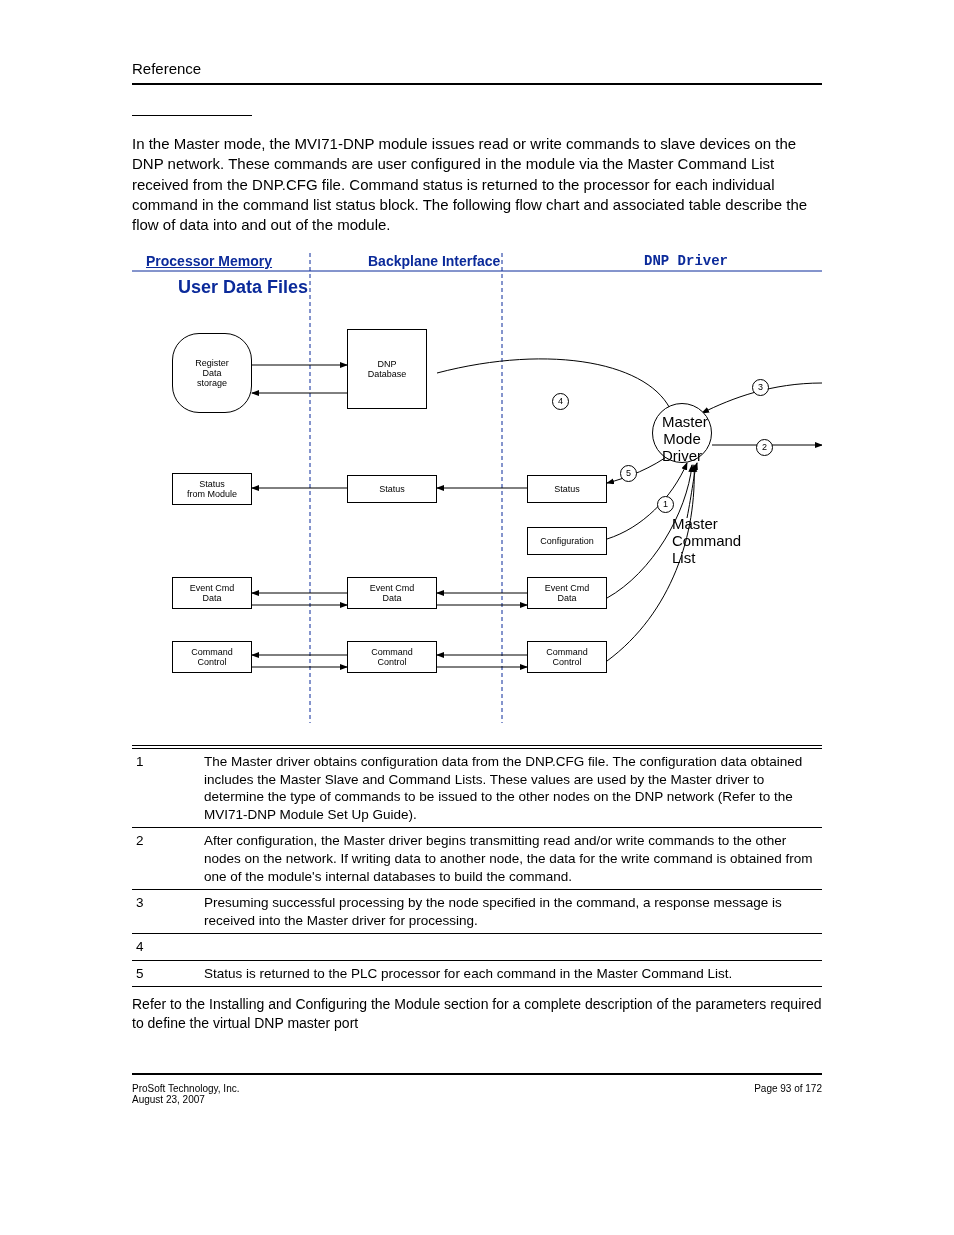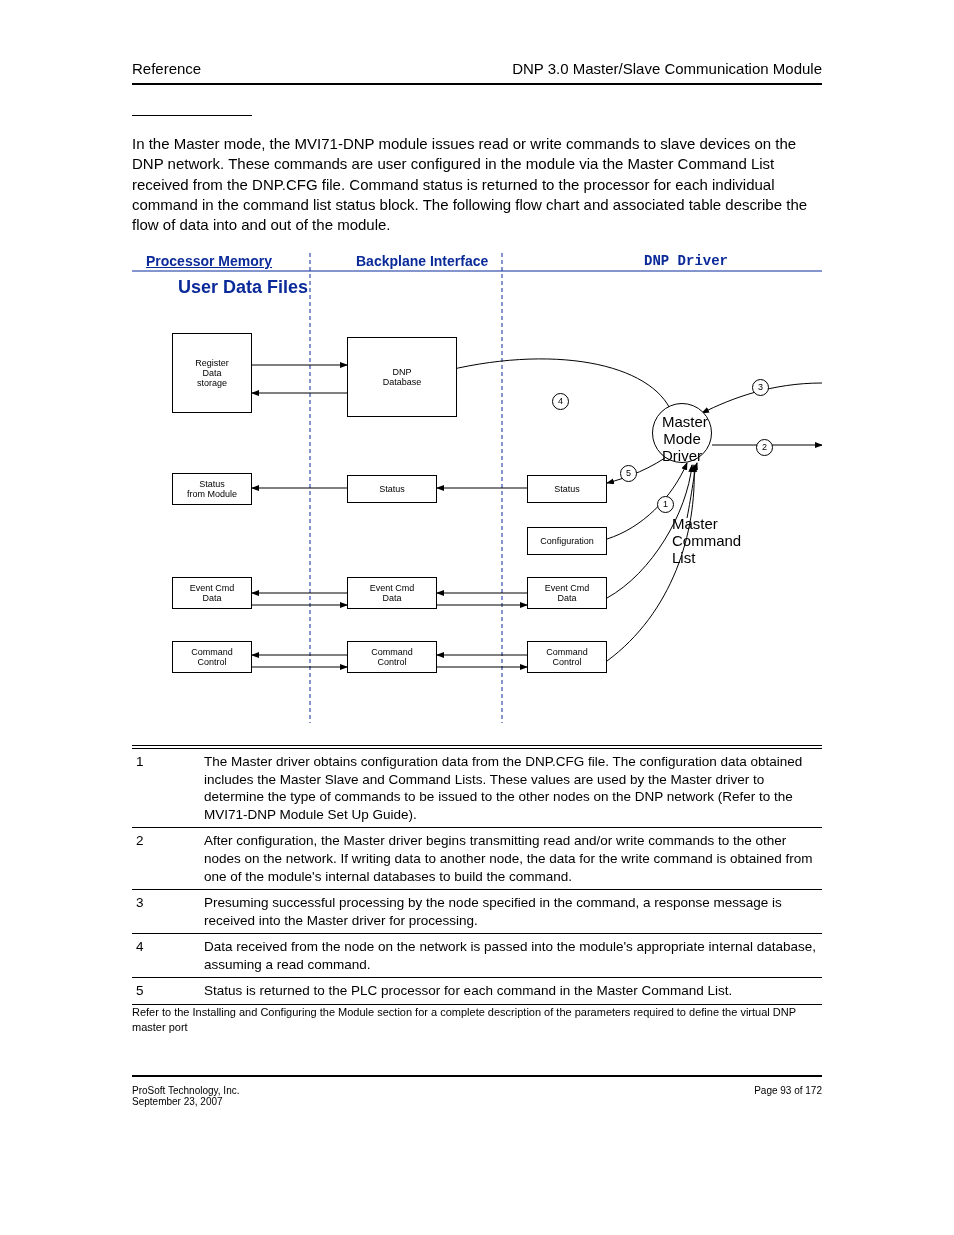--- a/index.html
+++ b/index.html
@@ -120,21 +120,22 @@
   }
   .step-row .num-col {
     width: 68px;
     padding-left: 4px;
   }
   .step-row .desc-col {
     flex: 1;
     padding-right: 6px;
   }
   .after-table {
-    font-size: 11px;
+    margin-top: 8px;
+    font-size: 14px;
     line-height: 1.35;
   }
 
   
   .footer-hr {
     border: none;
     border-top: 2px solid #000;
     margin: 40px 62px 8px 62px;
   }
   .footer {
@@ -145,33 +146,32 @@
   .footer .left, .footer .right { font-size: 10px; }
 </style>
 </head>
 <body>
 
 <div class="page">
 
   <div class="header">
     <div>Reference</div>
     <div class="right">
-      <div>DNP 3.0 Master/Slave Communication Module</div>
     </div>
   </div>
   <hr class="hr-top">
 
   <div class="content">
     <div class="section-bar"></div>
     <div class="body-text">In the Master mode, the MVI71-DNP module issues read or write commands to slave devices on the DNP network. These commands are user configured in the module via the Master Command List received from the DNP.CFG file. Command status is returned to the processor for each individual command in the command list status block. The following flow chart and associated table describe the flow of data into and out of the module.</div>
 
     <div class="diagram-wrap">
 
       <div class="dlabel titles" style="left:14px;top:0;text-decoration:underline;">Processor Memory</div>
-      <div class="dlabel titles" style="left:184px;top:0;padding-left:40px;">Backplane Interface</div>
+      <div class="dlabel titles" style="left:196px;top:0;padding-left:40px;">Backplane Interface</div>
       <div class="dlabel titles" style="left:512px;top:0;font-family:Liberation Mono, monospace;">DNP Driver</div>
       <div class="dlabel" style="left:46px;top:24px;color:#0b2a9a;font-size:18px;">User Data Files</div>
 
       <svg width="690" height="470">
         <defs>
           <marker id="ah" markerWidth="8" markerHeight="8" refX="7" refY="3" orient="auto">
             <path d="M0,0 L8,3 L0,6 Z" fill="#000"></path>
           </marker>
         </defs>
 
@@ -202,22 +202,22 @@
         <line x1="305" y1="352" x2="395" y2="352" stroke="#000" marker-end="url(#ah)"></line>
         <path d="M475 345 C 520 320, 555 260, 560 212" stroke="#000" fill="none" marker-end="url(#ah)"></path>
 
         <line x1="215" y1="402" x2="120" y2="402" stroke="#000" marker-end="url(#ah)"></line>
         <line x1="120" y1="414" x2="215" y2="414" stroke="#000" marker-end="url(#ah)"></line>
         <line x1="395" y1="402" x2="305" y2="402" stroke="#000" marker-end="url(#ah)"></line>
         <line x1="305" y1="414" x2="395" y2="414" stroke="#000" marker-end="url(#ah)"></line>
         <path d="M475 408 C 540 360, 565 280, 562 212" stroke="#000" fill="none" marker-end="url(#ah)"></path>
       </svg>
 
-      <div class="box" style="left:40px;top:80px;width:80px;height:80px;">Register<br>Data<br>storage</div>
-      <div class="box" style="left:215px;top:84px;width:110px;height:80px;">DNP<br>Database</div>
+      <div class="box" style="left:40px;top:80px;width:80px;height:80px;border-radius:27px;">Register<br>Data<br>storage</div>
+      <div class="box" style="left:215px;top:76px;width:80px;height:80px;">DNP<br>Database</div>
 
       <div class="box" style="left:40px;top:220px;width:80px;height:32px;">Status<br>from Module</div>
       <div class="box" style="left:215px;top:222px;width:90px;height:28px;">Status</div>
       <div class="box" style="left:395px;top:222px;width:80px;height:28px;">Status</div>
 
       <div class="box" style="left:395px;top:274px;width:80px;height:28px;">Configuration</div>
 
       <div class="box" style="left:40px;top:324px;width:80px;height:32px;">Event Cmd<br>Data</div>
       <div class="box" style="left:215px;top:324px;width:90px;height:32px;">Event Cmd<br>Data</div>
       <div class="box" style="left:395px;top:324px;width:80px;height:32px;">Event Cmd<br>Data</div>
@@ -246,33 +246,32 @@
       <div class="step-row">
         <div class="num-col">2</div>
         <div class="desc-col">After configuration, the Master driver begins transmitting read and/or write commands to the other nodes on the network. If writing data to another node, the data for the write command is obtained from one of the module's internal databases to build the command.</div>
       </div>
       <div class="step-row">
         <div class="num-col">3</div>
         <div class="desc-col">Presuming successful processing by the node specified in the command, a response message is received into the Master driver for processing.</div>
       </div>
       <div class="step-row">
         <div class="num-col">4</div>
-        <div class="desc-col">Data received from the node on the network is passed into the module's appropriate internal database, assuming a read command.</div>
       </div>
       <div class="step-row">
         <div class="num-col">5</div>
         <div class="desc-col">Status is returned to the PLC processor for each command in the Master Command List.</div>
       </div>
     </div>
 
     <div class="after-table">Refer to the Installing and Configuring the Module section for a complete description of the parameters required to define the virtual DNP master port</div>
   </div>
 
   <hr class="footer-hr">
   <div class="footer">
     <div class="left">
       <div>ProSoft Technology, Inc.</div>
-      <div>September 23, 2007</div>
+      <div>August 23, 2007</div>
     </div>
     <div class="right">Page 93 of 172</div>
   </div>
 
 </div>
 
 </body></html>

